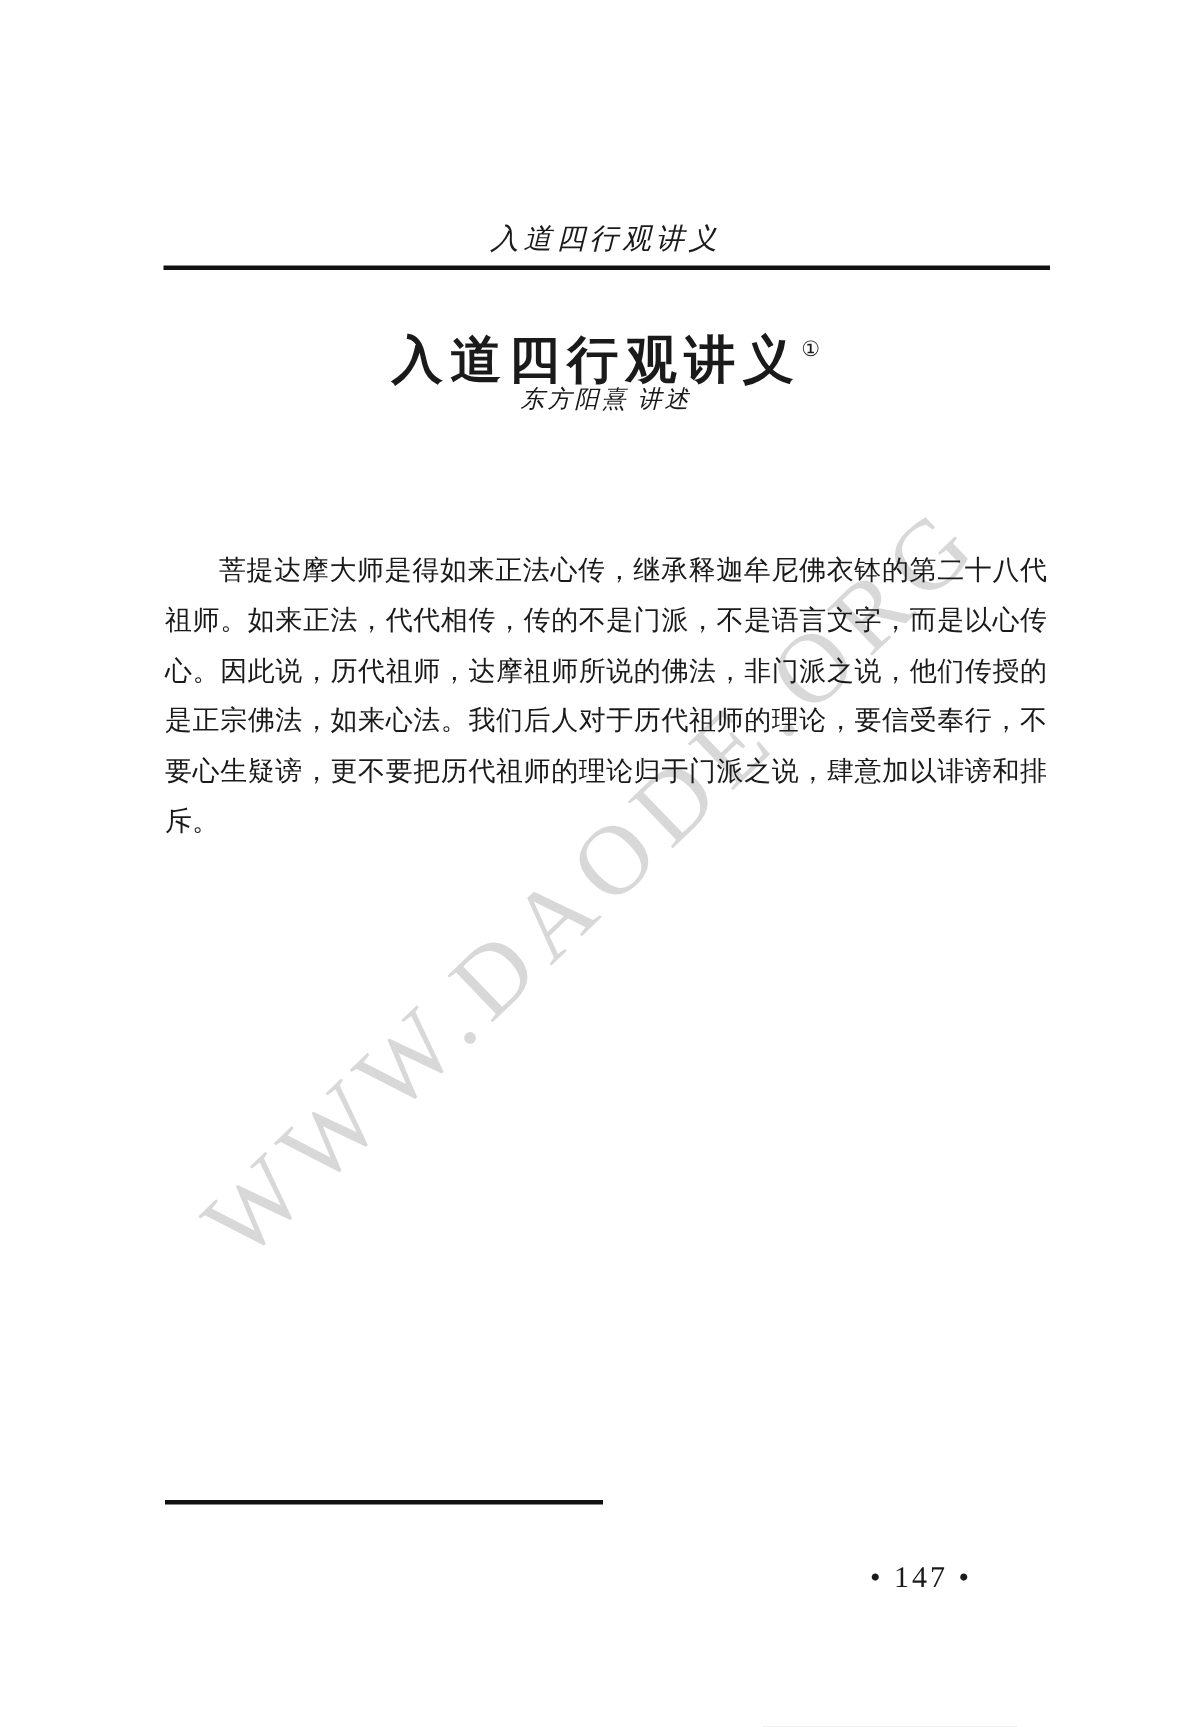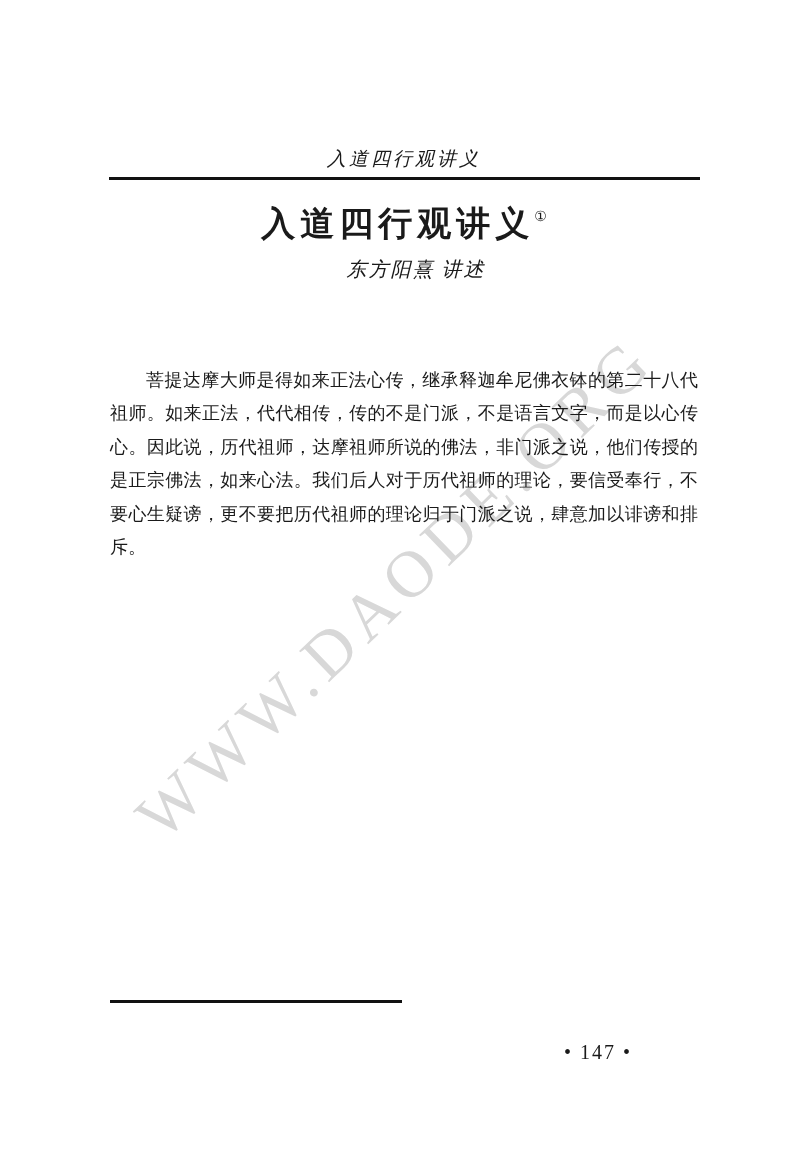--- a/index.html
+++ b/index.html
@@ -34,39 +34,39 @@
     font-size: 19px;
     letter-spacing: 3px;
   }
   .header-rule {
     position: absolute;
     top: 177px; left: 109px; width: 591px; height: 3px;
     background: #111111;
   }
   .doc-title {
     position: absolute;
-    top: 201px; left: 110px; width: 588px;
+    top: 217px; left: 110px; width: 588px;
     text-align: center;
     font-weight: 900;
     font-size: 34px;
     letter-spacing: 5px;
     white-space: nowrap;
   }
   .doc-title sup {
     font-weight: 400;
     font-size: 14px;
     letter-spacing: 0;
     vertical-align: 14px;
   }
   .author-line {
     position: absolute;
-    top: 256px; left: 122px; width: 588px;
+    top: 256px; left: 110px; width: 588px;
     text-align: center;
     font-style: italic;
-    font-size: 20px;
+    font-size: 16px;
     letter-spacing: 2px;
   }
   .body-text {
     position: absolute;
     top: 364px; left: 110px; width: 588px;
   }
   .body-text p {
     margin: 0;
     font-size: 18px;
     line-height: 33.4px;
@@ -89,21 +89,21 @@
     line-height: 24px;
   }
   .footnote sup {
     font-style: normal;
     font-size: 13px;
     vertical-align: 6px;
     margin-right: 10px;
   }
   .page-number {
     position: absolute;
-    top: 1041px; right: 108px;
+    top: 1041px; right: 92px;
     font-size: 20px;
     letter-spacing: 2px;
   }
 </style>
 </head>
 <body>
 
 <div class="page">
 
   <div class="watermark" style="color: rgb(216, 216, 216);">WWW.DAODE.ORG</div>

